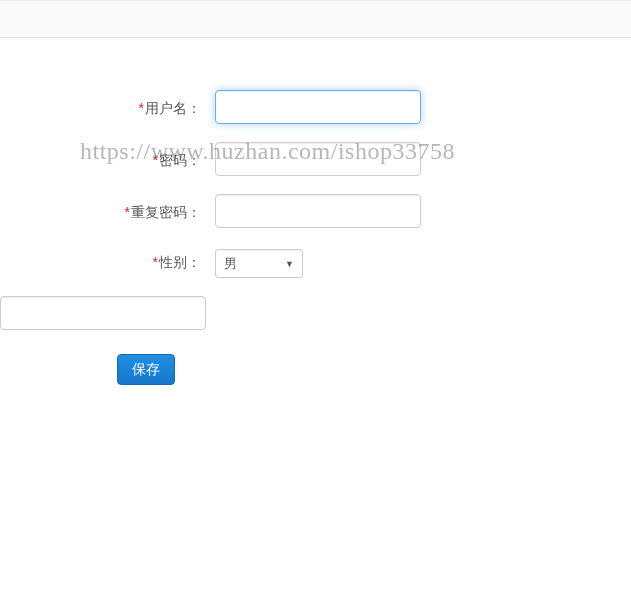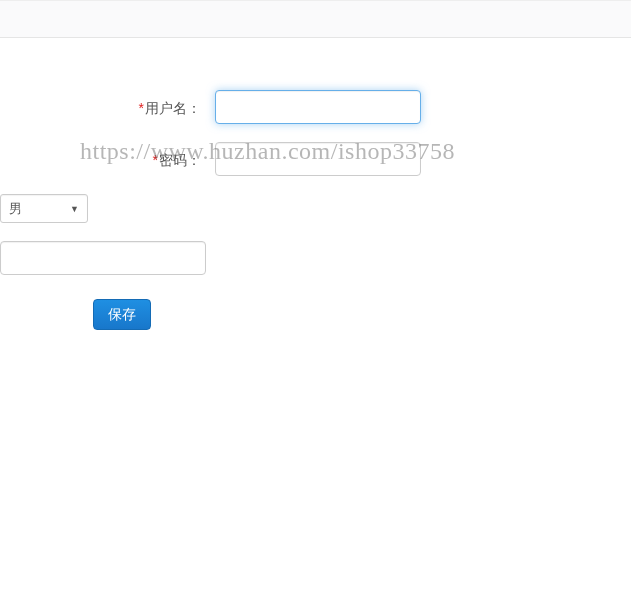--- a/index.html
+++ b/index.html
@@ -77,21 +77,21 @@
     .select-caret {
       position: absolute;
       right: 8px;
       top: 50%;
       transform: translateY(-50%);
       font-size: 9px;
       color: #555;
     }
     .button-row {
       display: flex;
-      padding-left: 93px;
+      padding-left: 117px;
       margin-top: 24px;
       gap: 5px;
     }
     .btn {
       display: inline-block;
       padding: 6px 14px;
       font-size: 14px;
       color: #fff;
       background: linear-gradient(to bottom, #1f8fe2, #1877cb);
       border: 1px solid #146bb5;
@@ -130,23 +130,34 @@
 
   <div class="form-row">
     <div class="label-cell">
       <span class="req">*</span><span>密码：</span>
     </div>
     <div class="control-cell">
       <input type="password" value="" style="">
     </div>
   </div>
 
+  <div class="form-row">
+    <div class="label-cell">
+      <span class="req">*</span><span>重复密码：</span>
+    </div>
+    <div class="control-cell">
+      <input type="password" value="" style="">
+    </div>
+  </div>
 
 
   <div class="form-row">
+    <div class="label-cell">
+      <span class="req">*</span><span>性别：</span>
+    </div>
     <div class="control-cell">
       <div class="select-wrap">
         <span class="select-value">男</span>
         <span class="select-caret">▼</span>
       </div>
     </div>
   </div>
 
   <div class="form-row">
     <div class="control-cell">

